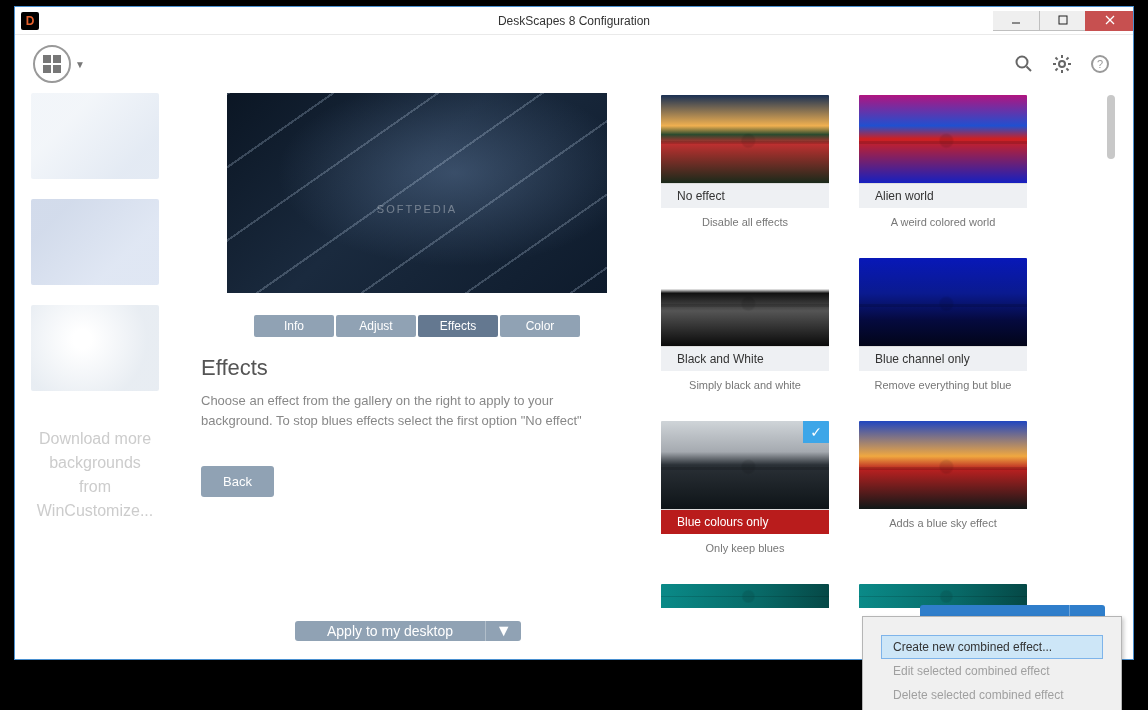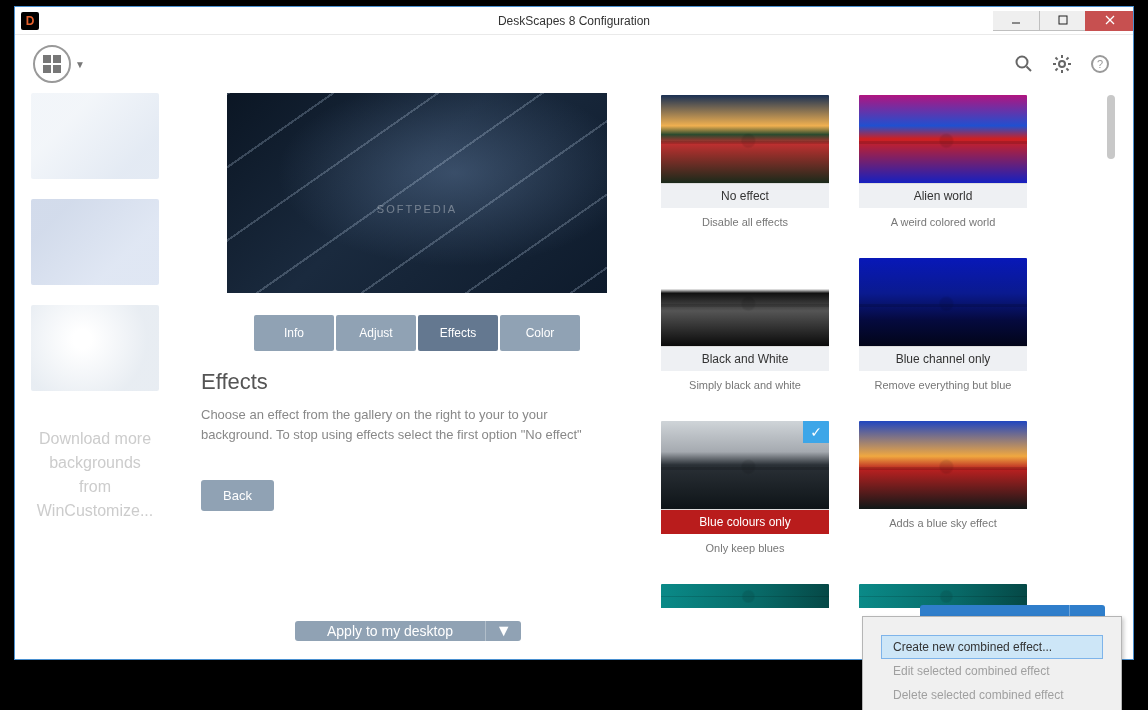--- a/index.html
+++ b/index.html
@@ -80,21 +80,21 @@
   background: repeating-linear-gradient(145deg, rgba(200,220,245,.12) 0 2px, transparent 2px 60px);
   mix-blend-mode: screen;
 }
 .preview .watermark {
   position: absolute; left: 0; right: 0; top: 55%; text-align: center;
   color: rgba(255,255,255,.35); font-size: 11px; letter-spacing: 2px;
 }
 
 .tabs { display: flex; justify-content: center; margin-top: 22px; }
 .tab {
-  width: 80px; height: 36px; background: #90a2b4; color: #fff; font-size: 12px;
+  width: 80px; height: 22px; background: #90a2b4; color: #fff; font-size: 12px;
   display: flex; align-items: center; justify-content: center; cursor: pointer;
   margin: 0 1px; border-radius: 2px;
 }
 .tab.active { background: #647890; }
 
 .section-title { font-size: 22px; color: #555; margin-top: 18px; font-weight: 300; }
 .section-desc { font-size: 13px; color: #888; margin-top: 10px; line-height: 1.5; max-width: 400px; }
 
 .btn {
   display: inline-flex; align-items: center; justify-content: center;
@@ -117,22 +117,22 @@
 }
 .effect { width: 168px; }
 .effect .img {
   height: 88px; border-radius: 1px 1px 0 0; position: relative; overflow: hidden;
 }
 .effect .img .check {
   position: absolute; right: 0; top: 0; width: 26px; height: 22px; background: #3da6e8;
   color: #fff; display: flex; align-items: center; justify-content: center; font-size: 14px;
 }
 .effect .label {
-  background: #eef0f3; text-align: center; font-size: 12px; color: #333;
-  padding: 5px 0; border-top: 1px solid #ddd;
+  background: #eef0f3; font-size: 12px; color: #333;
+  padding: 5px 16px; border-top: 1px solid #ddd;
 }
 .effect .label.selected { background: #b91c1c; color: #fff; }
 .effect .desc { text-align: center; font-size: 11px; color: #777; margin-top: 8px; }
 
 .eff-noeffect { background: linear-gradient(to bottom,#1a3053 0%,#f0b050 35%,#2a4a2e 45%,#c03030 55%,#1a2a1a 100%); }
 .eff-alien { background: linear-gradient(to bottom,#b01580 0%,#2050d0 35%,#d02020 50%,#1520c0 100%); }
 .eff-bw { background: linear-gradient(to bottom,#fff 0%,#fff 35%,#111 40%,#555 60%,#0a0a0a 100%); }
 .eff-bluech { background: linear-gradient(to bottom,#0818b8 0%,#0a1a90 40%,#050a40 70%,#020518 100%); }
 .eff-bluecol { background: linear-gradient(to bottom,#cfd4d8 0%,#a5aab0 35%,#2a3036 50%,#0e1418 100%); }
 .eff-bluesky { background: linear-gradient(to bottom,#2046c0 0%,#f0a840 40%,#b82020 55%,#101818 100%); }
@@ -254,21 +254,21 @@
       </div>
 
       <div class="tabs">
         <div class="tab">Info</div>
         <div class="tab">Adjust</div>
         <div class="tab active">Effects</div>
         <div class="tab">Color</div>
       </div>
 
       <div class="section-title">Effects</div>
-      <div class="section-desc">Choose an effect from the gallery on the right to your to your background.  To stop using effects select the first option "No effect"</div>
+      <div class="section-desc">Choose an effect from the gallery on the right to apply to your background.  To stop blues effects select the first option "No effect"</div>
 
       <button class="btn back">Back</button>
     </div>
 
     <div class="gallery" id="gallery">
       <div class="scroll-indicator"></div>
     <div class="effect">
           <div class="img eff-noeffect"></div>
           <div class="label">No effect</div>
           <div class="desc">Disable all effects</div>

